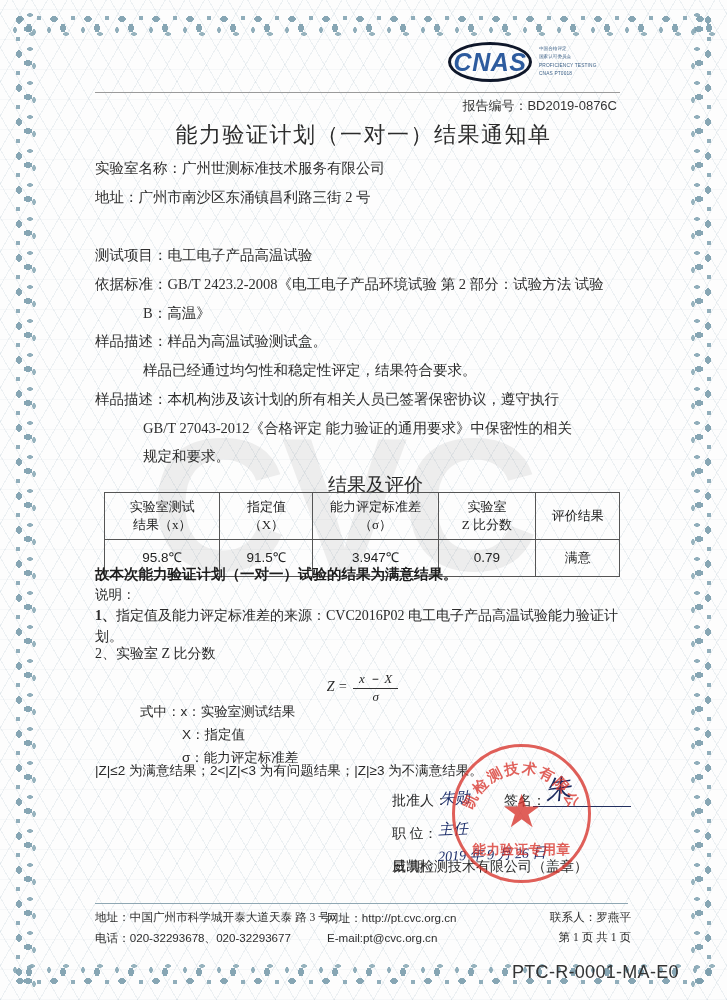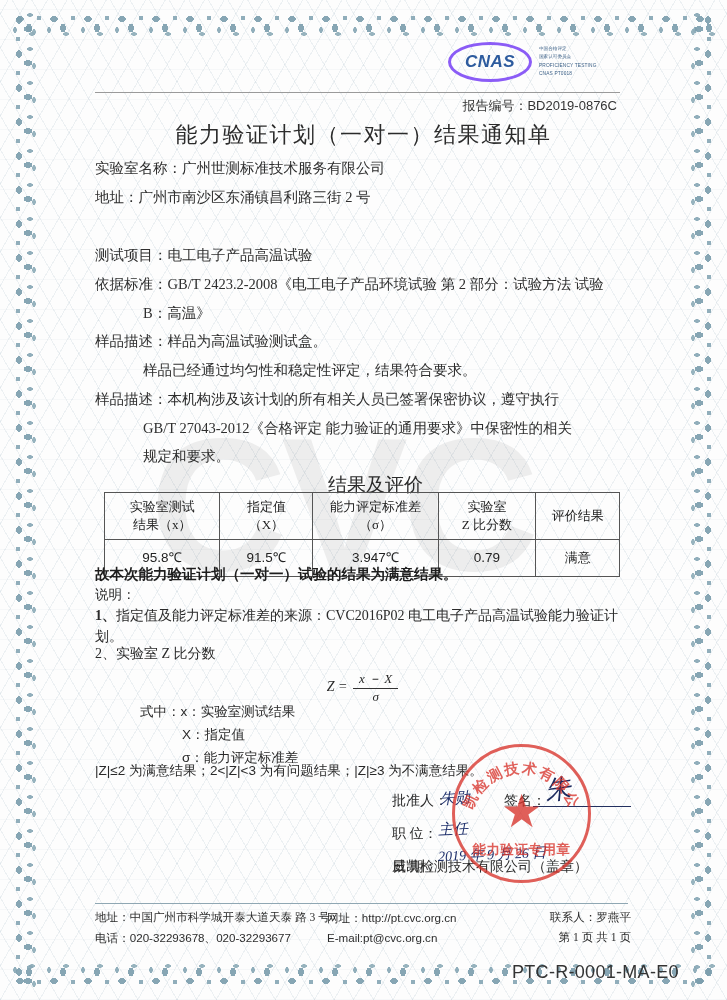--- a/index.html
+++ b/index.html
@@ -52,24 +52,24 @@
     color:rgba(120,120,120,.12);
     user-select:none;
   }
 
   
   .content{position:absolute;left:0;top:0;width:727px;height:1000px;}
 
   .cnas{position:absolute;left:448px;top:42px;display:flex;align-items:center;gap:7px;}
   .cnas-oval{
     width:78px;height:34px;border-radius:50%;
-    border:3px solid #8b5cf6;
+    border:3px solid #0f172a;
     display:flex;align-items:center;justify-content:center;
     color:#2d5b9e;font-family:"Liberation Sans",sans-serif;
-    font-weight:bold;font-style:italic;font-size:17px;letter-spacing:.5px;text-align:right;
+    font-weight:bold;font-style:italic;font-size:25px;letter-spacing:.5px;text-align:right;
   }
   .cnas-txt{font-family:"Liberation Sans",sans-serif;font-size:4.6px;color:#3a5f86;line-height:1.85;}
   .cnas-txt div{white-space:nowrap;}
   .cnas-txt .l3,.cnas-txt .l4{font-size:4.8px;letter-spacing:.15px;}
 
   .rule{position:absolute;left:95px;top:92px;width:525px;border-top:1px solid #9a9a9a;}
   .report-no{position:absolute;right:110px;top:97px;font-size:13px;font-family:"Liberation Sans",sans-serif;color:#333;white-space:nowrap;}
 
   .doc-title{position:absolute;left:0;right:0;top:120px;text-align:center;font-size:22px;letter-spacing:1.5px;color:#2b2b2b;}
 

